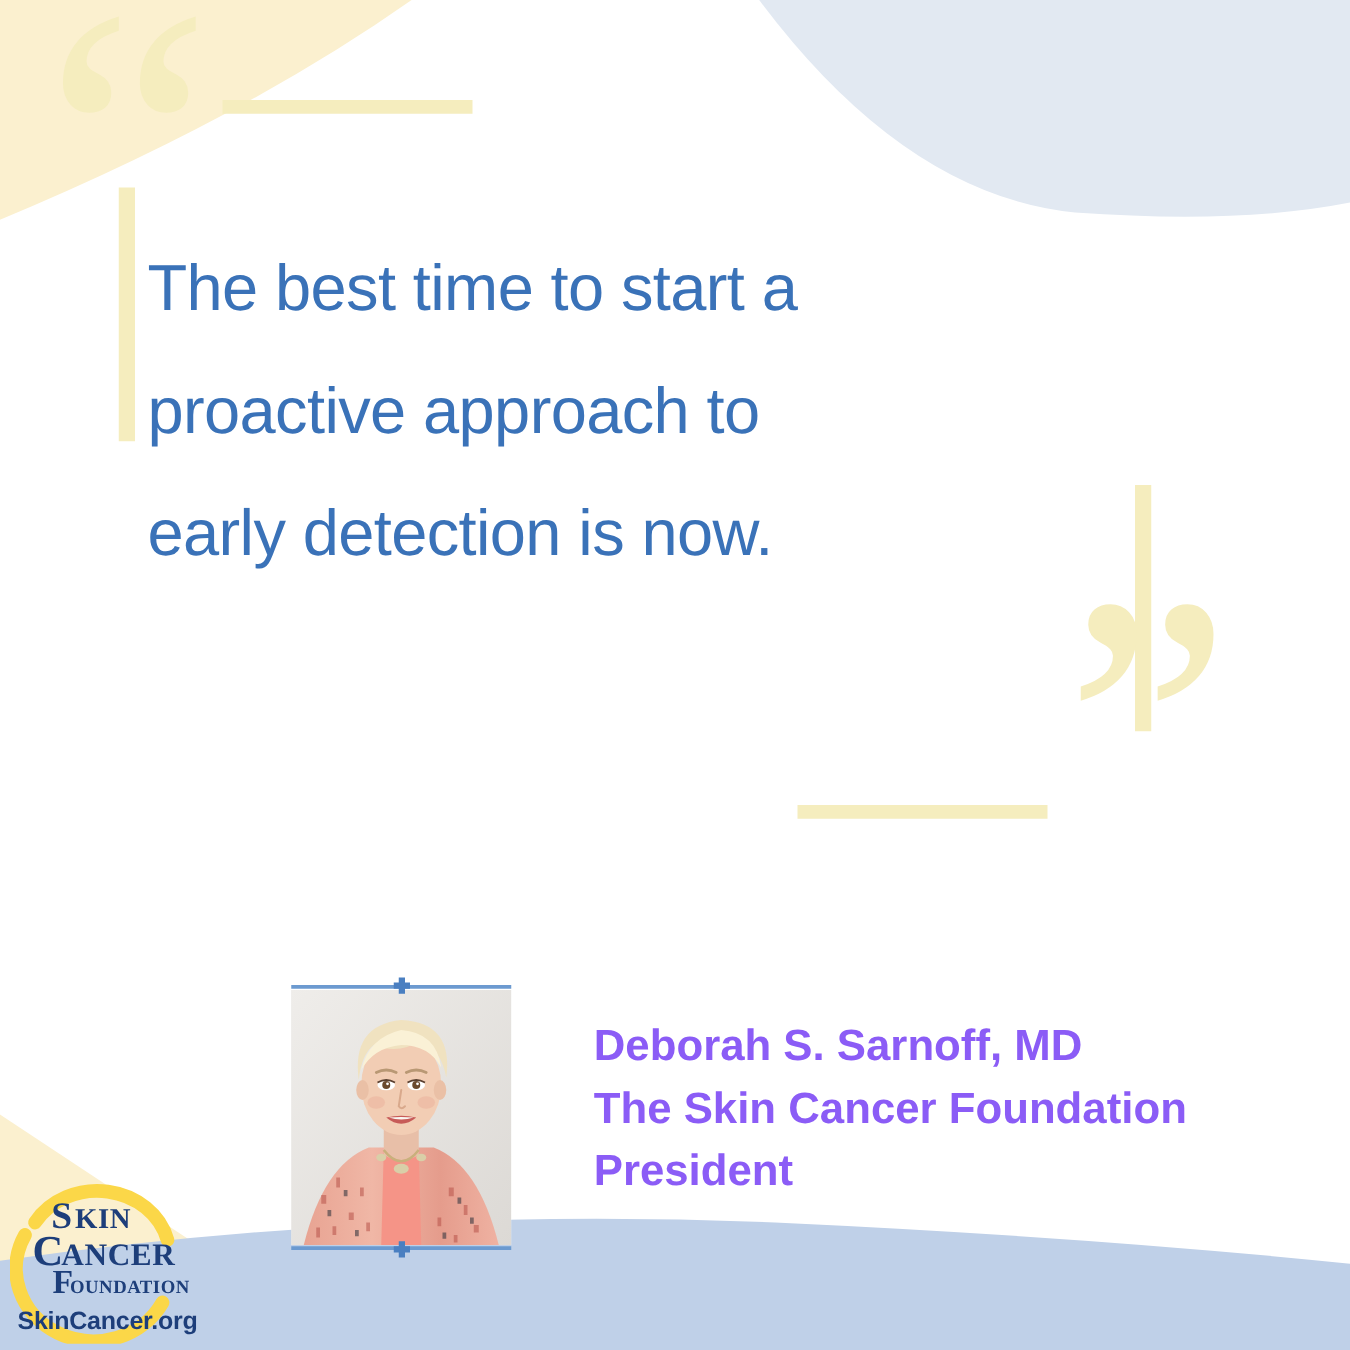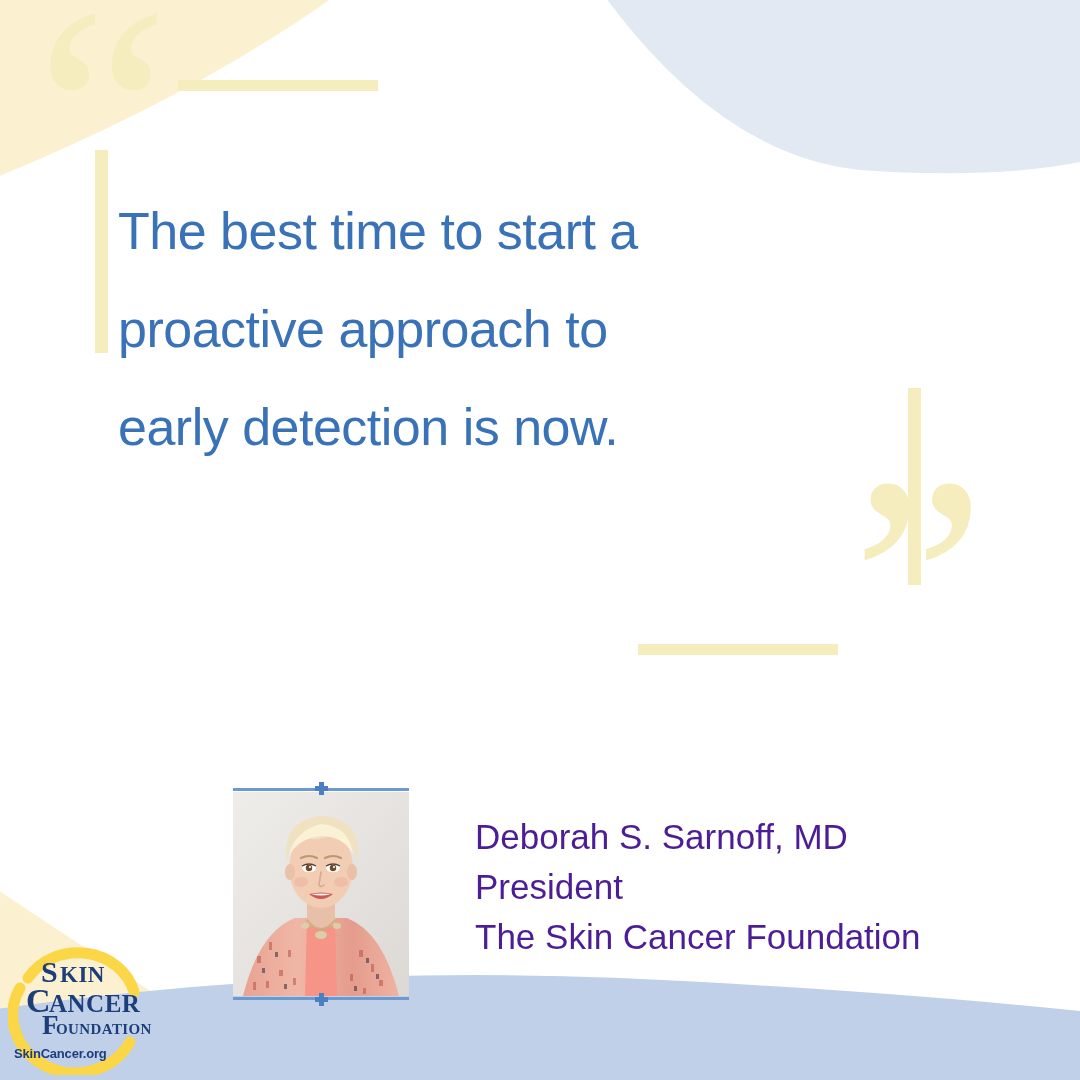--- a/index.html
+++ b/index.html
@@ -126,40 +126,40 @@
       linear-gradient(#4A7FC1,#4A7FC1) no-repeat center/5px 13px;
   }
   .handle-top { top: -6px; }
   .handle-bottom { bottom: -6px; }
 
   
   #attribution {
     position: absolute;
     left: 475px;
     top: 812px;
-    color: #4c1d95;
+    color: #8b5cf6;
     font-size: 35px;
     line-height: 50px;
-    font-weight: 400;
+    font-weight: 700;
   }
 
   
   #logo {
     position: absolute;
     left: 8px;
     top: 930px;
     width: 150px;
     height: 145px;
   }
   #logo-url {
     position: absolute;
     left: 14px;
     top: 1046px;
     color: #1D3E7A;
-    font-size: 13px;
+    font-size: 20px;
     font-weight: 700;
     letter-spacing: -0.2px;
   }
 </style>
 </head>
 <body>
 
 <div id="card">
 
   <svg class="bg-layer" viewBox="0 0 1080 1080" xmlns="http://www.w3.org/2000/svg" aria-hidden="true">
@@ -264,22 +264,22 @@
         <ellipse cx="108" cy="90" rx="7" ry="5" fill="#E9A48F" opacity="0.35"></ellipse>
       </svg>
     </div>
     <div id="portrait-frame"></div>
     <div class="handle handle-top"></div>
     <div class="handle handle-bottom"></div>
   </div>
 
   <div id="attribution">
     <div>Deborah S. Sarnoff, MD</div>
+    <div>The Skin Cancer Foundation</div>
     <div>President</div>
-    <div>The Skin Cancer Foundation</div>
   </div>
 
   <svg id="logo" viewBox="0 0 150 145" xmlns="http://www.w3.org/2000/svg">
 
     <path d="M 20 48 A 58 52 0 0 1 126 62" stroke="#FBD748" stroke-width="11" fill="none" stroke-linecap="round"></path>
     <path d="M 12 58 A 58 54 0 0 0 122 112" stroke="#FBD748" stroke-width="11" fill="none" stroke-linecap="round"></path>
 
     <text x="33" y="52" font-family="'Liberation Serif', serif" font-size="30" font-weight="700" fill="#1D3E7A">S</text>
     <text x="52" y="52" font-family="'Liberation Serif', serif" font-size="23" font-weight="700" fill="#1D3E7A" letter-spacing="0.5">KIN</text>
     <text x="18" y="82" font-family="'Liberation Serif', serif" font-size="34" font-weight="700" fill="#1D3E7A">C</text>

